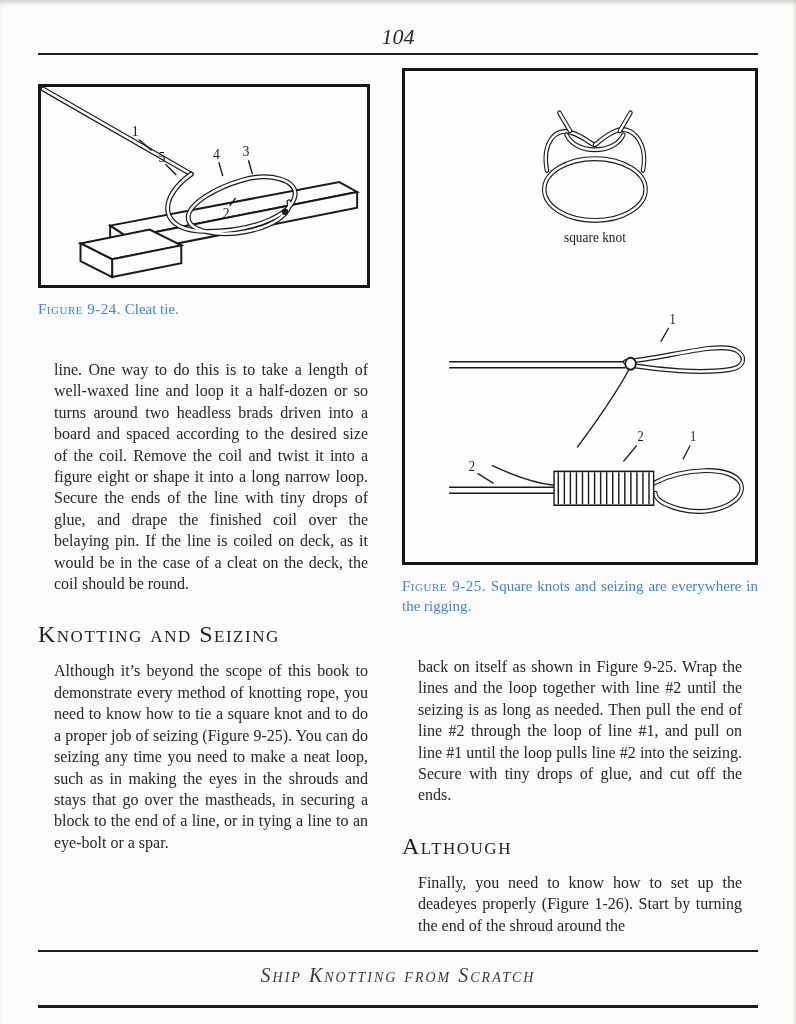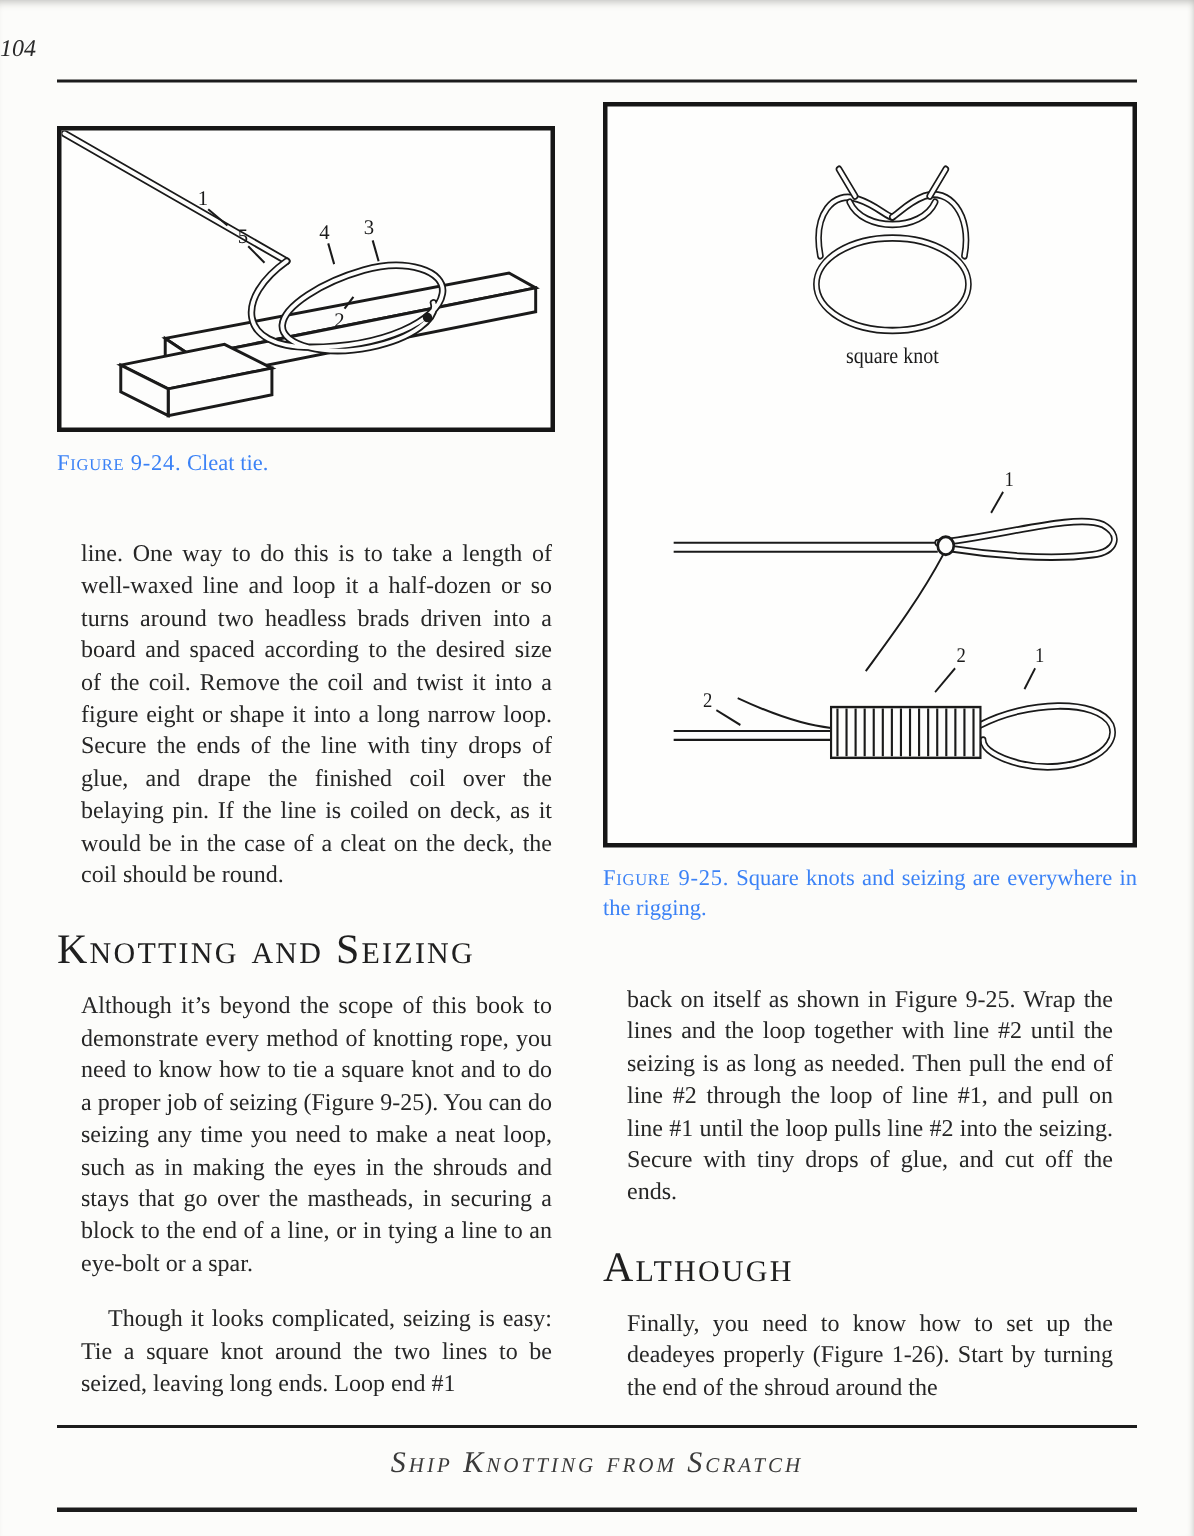--- a/index.html
+++ b/index.html
@@ -2,22 +2,22 @@
 <html><head>
 <meta charset="utf-8">
 <style>
   html,body{margin:0;padding:0;background:#e9e9e7;}
   .page{
     position:relative;width:796px;height:1024px;background:#fcfcfa;
     font-family:"Liberation Serif", serif;color:#222;overflow:hidden;
     box-shadow:inset 0 5px 6px -4px #b9b9b6, inset -4px 0 5px -4px #c8c8c5;
   }
   .page-number{
-    position:absolute;top:24px;left:0;width:100%;text-align:left;
-    font-style:italic;font-size:16px;color:#2a2a2a;
+    position:absolute;top:24px;left:0;width:100%;text-align:center;
+    font-style:italic;font-size:22px;color:#2a2a2a;
   }
   .rule{position:absolute;left:38px;right:38px;background:#1c1c1c;}
   .rule-top{top:53px;height:2px;}
   .rule-footer-top{top:950px;height:2px;}
   .rule-bottom{top:1005px;height:3px;}
   .col{position:absolute;top:0;}
   .col-left{left:38px;width:346px;top:84px;}
   .col-right{left:402px;width:356px;top:68px;}
   figure{margin:0;}
   .figbox{
@@ -31,21 +31,21 @@
   }
   .caption .sc{font-variant:small-caps;letter-spacing:0.5px;}
   .caption-justify{text-align:justify;}
   .body{
     margin:16px;font-size:16px;line-height:21.4px;text-align:justify;color:#262626;
   }
   .para-first{margin-top:40px;}
   .para-gap{margin-top:0;}
   .indent{text-indent:18px;}
   h2.section{
-    margin:27px 0 13px 0;font-weight:normal;font-size:28px;
+    margin:27px 0 13px 0;font-weight:normal;font-size:24px;
     font-variant:small-caps;letter-spacing:1.5px;color:#1f1f1f;line-height:26px;
   }
   .col-right .body-start{margin-top:40px;}
   .footer-title{
     position:absolute;top:964px;left:0;width:100%;text-align:center;
     font-style:italic;font-variant:small-caps;font-size:20px;letter-spacing:2px;color:#3a3a3a;
     z-index:1;
   }
   .watermark{position:absolute;left:0;top:912px;width:796px;height:112px;z-index:20;pointer-events:none;}
   .wm-star{position:absolute;left:6px;top:6px;width:106px;height:106px;}
@@ -112,21 +112,20 @@
     </figure>
 
     <p class="caption"><span class="sc">Figure 9-24.</span>&nbsp;<span>Cleat tie.</span></p>
 
     <p class="body para-first">line. One way to do this is to take a length of well-waxed line and loop it a half-dozen or so turns around two headless brads driven into a board and spaced according to the desired size of the coil. Remove the coil and twist it into a figure eight or shape it into a long narrow loop. Secure the ends of the line with tiny drops of glue, and drape the finished coil over the belaying pin. If the line is coiled on deck, as it would be in the case of a cleat on the deck, the coil should be round.</p>
 
     <h2 class="section">Knotting and Seizing</h2>
 
     <p class="body para-gap">Although it’s beyond the scope of this book to demonstrate every method of knotting rope, you need to know how to tie a square knot and to do a proper job of seizing (Figure 9-25). You can do seizing any time you need to make a neat loop, such as in making the eyes in the shrouds and stays that go over the mastheads, in securing a block to the end of a line, or in tying a line to an eye-bolt or a spar.</p>
 
-    <p class="body indent">Though it looks complicated, seizing is easy: Tie a square knot around the two lines to be seized, leaving long ends. Loop end #1</p>
   </div>
 
   <div class="col col-right">
 
     <figure class="figbox figbox-knots">
       <svg viewBox="0 0 352 493" preserveAspectRatio="none">
 
         <g>
           <ellipse cx="172" cy="119" rx="57" ry="31" class="rope-o"></ellipse>
           <ellipse cx="172" cy="119" rx="57" ry="31" class="rope-i"></ellipse>

